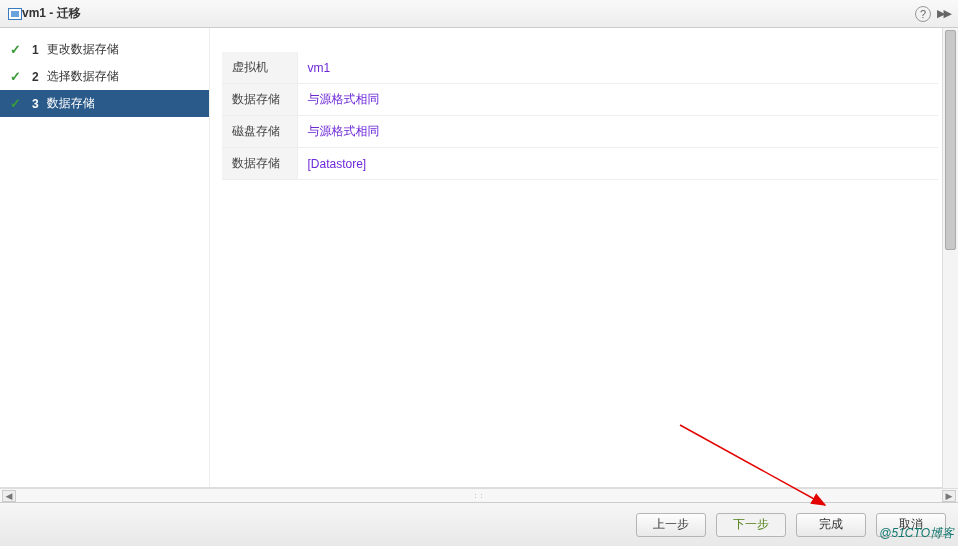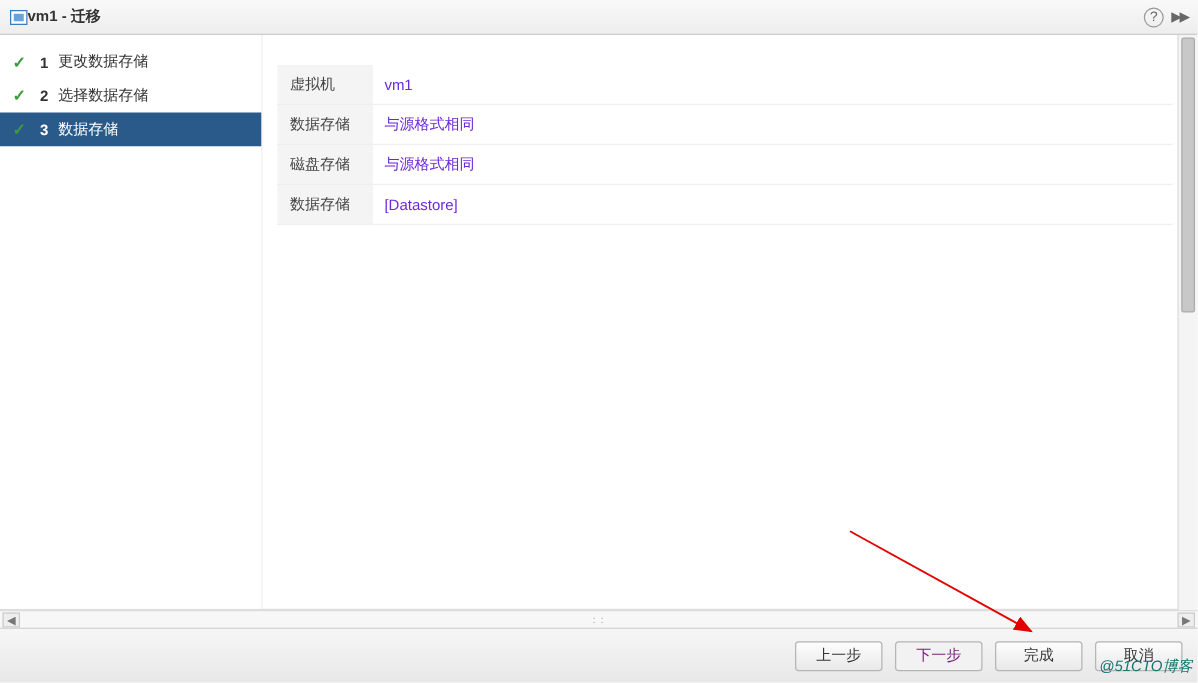--- a/index.html
+++ b/index.html
@@ -163,21 +163,21 @@
       height: 24px;
       padding: 0 12px;
       background: linear-gradient(#fdfdfd, #e9e9e9);
       border: 1px solid #b5b5b5;
       border-radius: 3px;
       font-size: 12px;
       color: #333;
       cursor: pointer;
     }
     .btn:disabled {
-      color: #701a75;
+      color: #4d7c0f;
       cursor: default;
       background: #f2f2f2;
       font-family: Liberation Mono, monospace;
     }
 
     .arrow-annotation {
       position: absolute;
       left: 675px;
       top: 420px;
       pointer-events: none;

